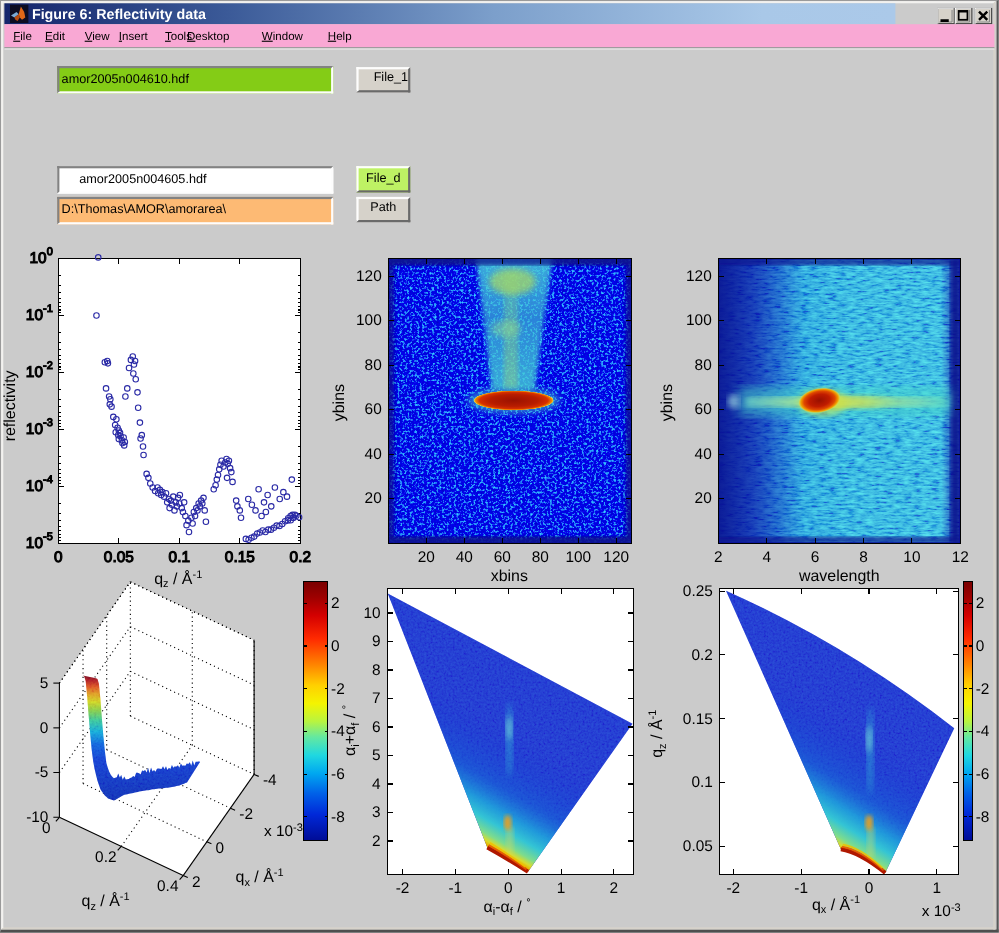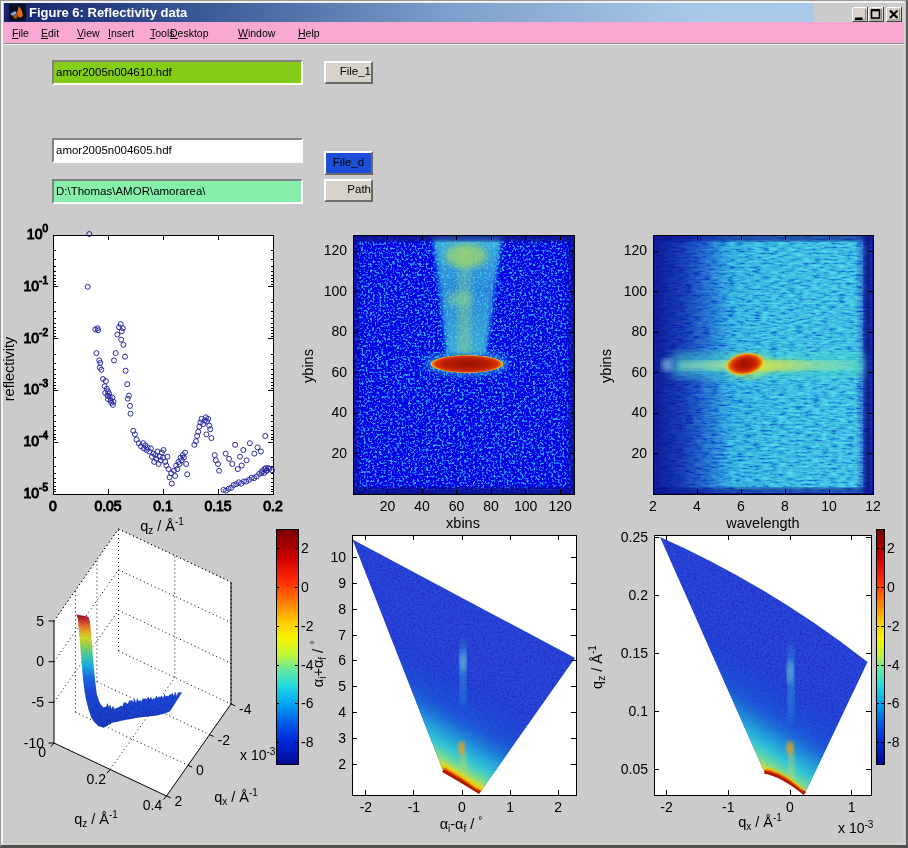--- a/index.html
+++ b/index.html
@@ -46,24 +46,24 @@
     <span style="position:absolute;left:104px;top:5px"><u>I</u>nsert</span>
     <span style="position:absolute;left:146px;top:5px"><u>T</u>ools</span>
     <span style="position:absolute;left:166px;top:5px"><u>D</u>esktop</span>
     <span style="position:absolute;left:234px;top:5px"><u>W</u>indow</span>
     <span style="position:absolute;left:294px;top:5px"><u>H</u>elp</span>
   </div>
 <div style="position:absolute;left:4px;top:43px;width:900px;height:1px;background:#8a8a8a"></div>
 <div style="position:absolute;left:4px;top:44px;width:900px;height:1px;background:#f0efee"></div>
 <div style="position:absolute;left:52px;top:60px;width:251px;height:25px;background:#84cc16;border-top:2px solid #828282;border-left:2px solid #828282;border-bottom:2px solid #fdfdfd;border-right:2px solid #fdfdfd;box-sizing:border-box;font:11.5px 'Liberation Sans',sans-serif;color:#000;line-height:21px;padding-left:2px;overflow:hidden">amor2005n004610.hdf</div>
 <div style="position:absolute;left:324px;top:61px;width:49px;height:23px;background:#d6d2ca;border-top:2px solid #fdfdfd;border-left:2px solid #fdfdfd;border-bottom:2px solid #6a6a6a;border-right:2px solid #6a6a6a;box-sizing:border-box;font:11.5px 'Liberation Sans',sans-serif;color:#000;text-align:right;line-height:17px">File_1</div>
-<div style="position:absolute;left:52px;top:138px;width:251px;height:25px;background:#fff;border-top:2px solid #828282;border-left:2px solid #828282;border-bottom:2px solid #fdfdfd;border-right:2px solid #fdfdfd;box-sizing:border-box;font:11.5px 'Liberation Sans',sans-serif;color:#000;line-height:21px;padding-left:2px;overflow:hidden">amor2005n004605.hdf</div>
-<div style="position:absolute;left:324px;top:151px;width:49px;height:24px;background:#1d4ed8;border-top:2px solid #fdfdfd;border-left:2px solid #fdfdfd;border-bottom:2px solid #6a6a6a;border-right:2px solid #6a6a6a;box-sizing:border-box;font:11.5px 'Liberation Sans',sans-serif;color:#000;text-align:center;line-height:18px">File_d</div>
-<div style="position:absolute;left:52px;top:179px;width:251px;height:25px;background:#86efac;border-top:2px solid #828282;border-left:2px solid #828282;border-bottom:2px solid #fdfdfd;border-right:2px solid #fdfdfd;box-sizing:border-box;font:11.5px 'Liberation Sans',sans-serif;color:#000;line-height:21px;padding-left:2px;overflow:hidden">D:\Thomas\AMOR\amorarea\</div>
-<div style="position:absolute;left:324px;top:179px;width:49px;height:23px;background:#d6d2ca;border-top:2px solid #fdfdfd;border-left:2px solid #fdfdfd;border-bottom:2px solid #6a6a6a;border-right:2px solid #6a6a6a;box-sizing:border-box;font:11.5px 'Liberation Sans',sans-serif;color:#000;text-align:right;line-height:17px">Path</div>
+<div style="position:absolute;left:52px;top:151px;width:251px;height:25px;background:#fff;border-top:2px solid #828282;border-left:2px solid #828282;border-bottom:2px solid #fdfdfd;border-right:2px solid #fdfdfd;box-sizing:border-box;font:11.5px 'Liberation Sans',sans-serif;color:#000;line-height:21px;padding-left:18px;overflow:hidden">amor2005n004605.hdf</div>
+<div style="position:absolute;left:324px;top:151px;width:49px;height:24px;background:#bef264;border-top:2px solid #fdfdfd;border-left:2px solid #fdfdfd;border-bottom:2px solid #6a6a6a;border-right:2px solid #6a6a6a;box-sizing:border-box;font:11.5px 'Liberation Sans',sans-serif;color:#000;text-align:center;line-height:18px">File_d</div>
+<div style="position:absolute;left:52px;top:179px;width:251px;height:25px;background:#fdba74;border-top:2px solid #828282;border-left:2px solid #828282;border-bottom:2px solid #fdfdfd;border-right:2px solid #fdfdfd;box-sizing:border-box;font:11.5px 'Liberation Sans',sans-serif;color:#000;line-height:21px;padding-left:2px;overflow:hidden">D:\Thomas\AMOR\amorarea\</div>
+<div style="position:absolute;left:324px;top:179px;width:49px;height:23px;background:#d6d2ca;border-top:2px solid #fdfdfd;border-left:2px solid #fdfdfd;border-bottom:2px solid #6a6a6a;border-right:2px solid #6a6a6a;box-sizing:border-box;font:11.5px 'Liberation Sans',sans-serif;color:#000;text-align:center;line-height:17px">Path</div>
 <svg width="908" height="848" style="position:absolute;left:0;top:0">
 
 <defs>
 <filter id="nz" x="0%" y="0%" width="100%" height="100%">
  <feTurbulence type="fractalNoise" baseFrequency="0.45" numOctaves="3" seed="11" stitchTiles="stitch"></feTurbulence>
  <feColorMatrix type="matrix" values="0 0.12 0 0 -0.06  0 2.4 0 0 -1.3  0 0.8 0 0 0.45  0 0 0 0 1"></feColorMatrix>
 </filter>
 <filter id="nz3" x="0%" y="0%" width="100%" height="100%">
  <feTurbulence type="fractalNoise" baseFrequency="0.12 0.5" numOctaves="3" seed="5" stitchTiles="stitch"></feTurbulence>
  <feColorMatrix type="matrix" values="0 0.3 0 0 -0.1  0 1.5 0 0 -0.35  0 0.6 0 0 0.55  0 0 0 0 1"></feColorMatrix>

